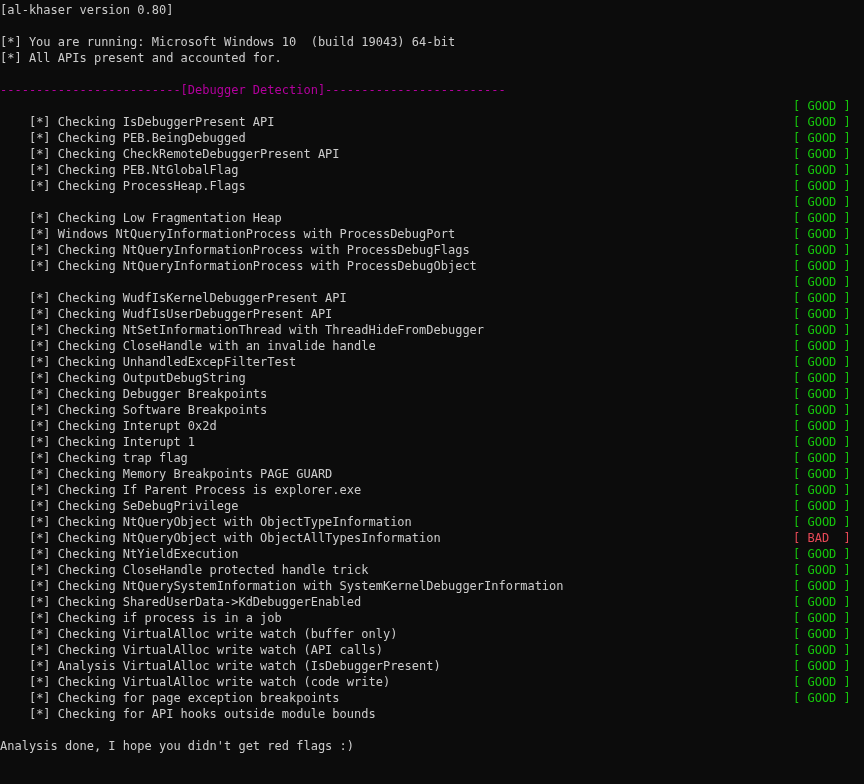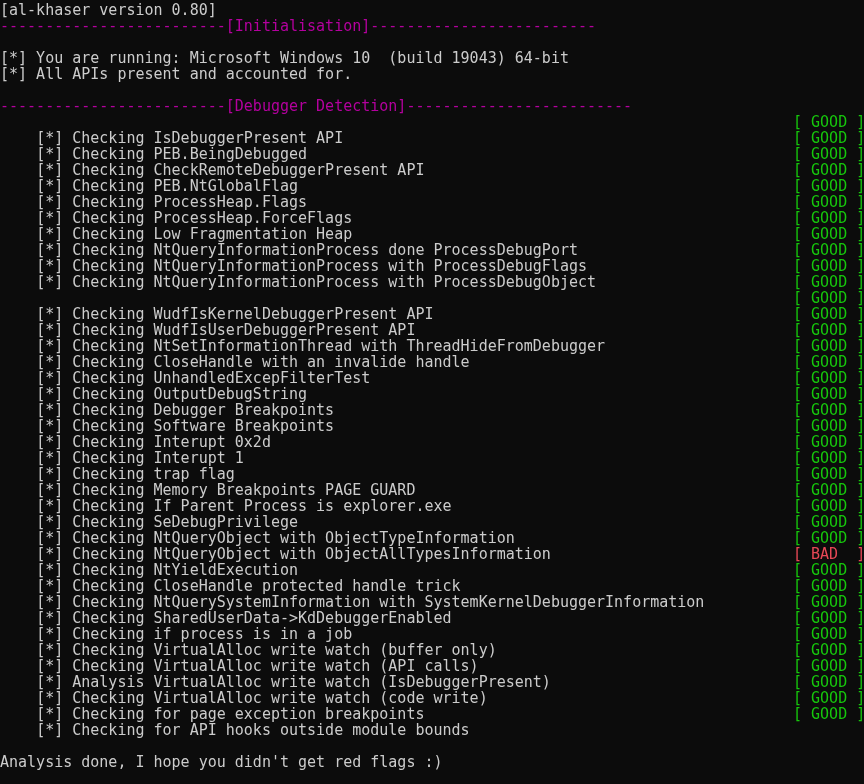--- a/index.html
+++ b/index.html
@@ -9,21 +9,21 @@
   }
   .terminal {
     position: relative;
     width: 864px;
     height: 784px;
     overflow: hidden;
     box-sizing: border-box;
     padding-top: 2px;
     background: var(--bg, #0c0c0c);
     font-family: "DejaVu Sans Mono", monospace;
-    font-size: 15px;
+    font-size: 12px;
     line-height: 16px;
     letter-spacing: 0;
   }
   .line {
     position: relative;
     height: 16px;
     white-space: pre;
     overflow: visible;
   }
   .fg      { color: var(--fg, #cccccc); }
@@ -35,21 +35,20 @@
     left: 793px;
     top: 0;
     white-space: pre;
   }
 </style>
 </head>
 <body>
 
 <div class="terminal">
   <div class="line fg">[al-khaser version 0.80]</div>
-  <div class="line magenta">-------------------------[Initialisation]-------------------------</div>
   <div class="line"></div>
   <div class="line fg">[*] You are running: Microsoft Windows 10  (build 19043) 64-bit</div>
   <div class="line fg">[*] All APIs present and accounted for.</div>
   <div class="line"></div>
   <div class="line magenta">-------------------------[Debugger Detection]-------------------------</div>
   <div id="checks-list">
   <div class="line">
     <span class="fg">[*] Checking IsDebuggerPresent API</span>
     <span class="check-status good">[ GOOD ]</span>
   </div>
@@ -68,31 +67,30 @@
     <span class="fg">[*] Checking PEB.NtGlobalFlag</span>
     <span class="check-status good">[ GOOD ]</span>
   </div>
 
   <div class="line">
     <span class="fg">[*] Checking ProcessHeap.Flags</span>
     <span class="check-status good">[ GOOD ]</span>
   </div>
 
   <div class="line">
-    <span class="fg">[*] Checking ProcessHeap.ForceFlags</span>
     <span class="check-status good">[ GOOD ]</span>
   </div>
 
   <div class="line">
     <span class="fg">[*] Checking Low Fragmentation Heap</span>
     <span class="check-status good">[ GOOD ]</span>
   </div>
 
   <div class="line">
-    <span class="fg">[*] Checking NtQueryInformationProcess done ProcessDebugPort</span>
+    <span class="fg">[*] Windows NtQueryInformationProcess with ProcessDebugPort</span>
     <span class="check-status good">[ GOOD ]</span>
   </div>
 
   <div class="line">
     <span class="fg">[*] Checking NtQueryInformationProcess with ProcessDebugFlags</span>
     <span class="check-status good">[ GOOD ]</span>
   </div>
 
   <div class="line">
     <span class="fg">[*] Checking NtQueryInformationProcess with ProcessDebugObject</span>

